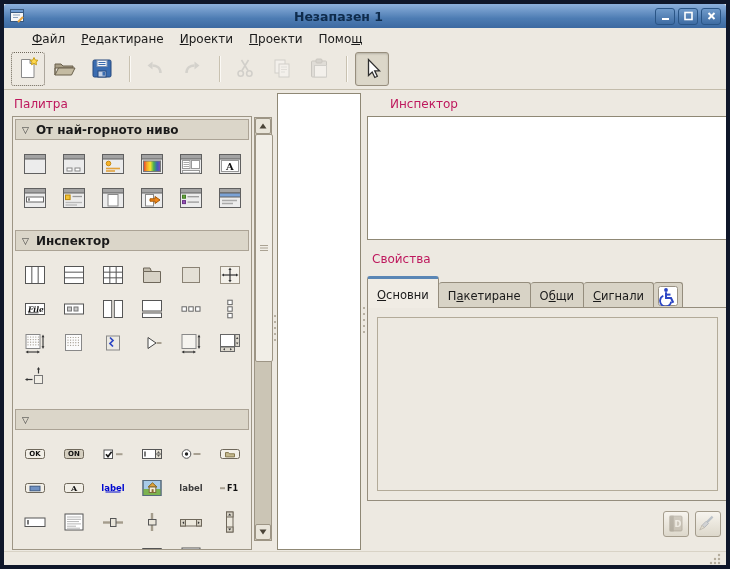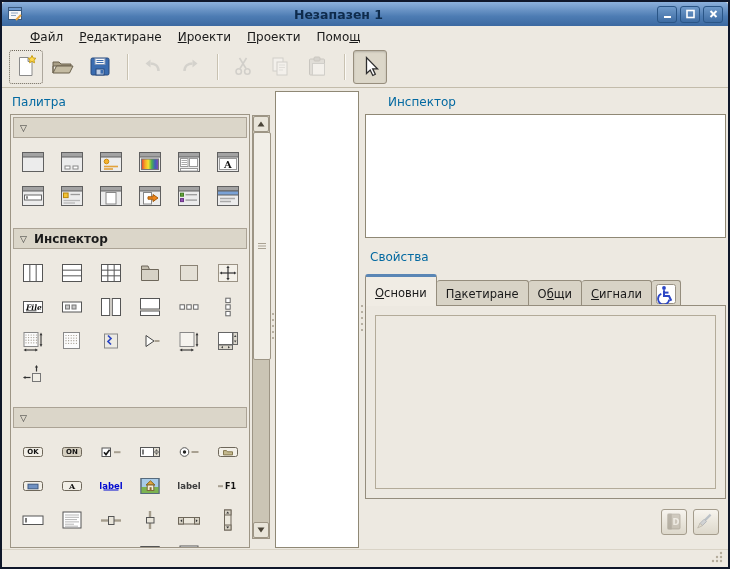--- a/index.html
+++ b/index.html
@@ -1,16 +1,16 @@
 <!DOCTYPE html>
 <html><head>
 <meta charset="utf-8">
 <style>
   html,body{margin:0;padding:0;background:#888;}
-  .win{position:relative;width:730px;height:569px;background:#EDE9E1;border:2px solid #0f172a;
+  .win{position:relative;width:730px;height:569px;background:#EDE9E1;border:4px solid #0f172a;
        box-sizing:border-box;font-family:"DejaVu Sans",sans-serif;font-size:12px;color:#1a1a1a;overflow:hidden}
   
   .titlebar{position:absolute;left:0;top:0;right:0;height:24px;
     background:linear-gradient(#8db1dc,#4d7cb3 60%,#3c69a1);
     border-radius:3px 3px 0 0;display:flex;align-items:center;padding:0 5px;box-sizing:border-box}
   .appicon{width:16px;height:16px;display:flex;align-items:center}
   .title{flex:1;text-align:center;font-weight:bold;font-size:12.5px;color:#0e2b4c}
   .winbtn{width:20px;height:17px;margin-left:3px;border:1px solid #2a5586;border-radius:3px;
     background:linear-gradient(#6f9aca,#3e6ca3);padding:0;display:flex;align-items:center;justify-content:center;cursor:default}
   
@@ -21,21 +21,21 @@
   .toolbar{position:absolute;top:45px;left:0;right:0;height:41px;display:flex;align-items:center;
     padding-left:7px;border-bottom:1px solid #c3bcab;box-sizing:border-box}
   .tbtn{width:34px;height:34px;margin-right:3px;border:1px solid transparent;background:none;border-radius:3px;
     display:flex;align-items:center;justify-content:center;padding:0}
   .tbtn[data-state=focused]{border:1px dotted #6e675a}
   .tbtn[data-state=active]{border:1px solid #978e7d;background:#dcd7c9;box-shadow:inset 0 1px 2px rgba(0,0,0,.18)}
   .tbtn[data-state=disabled] svg{opacity:.35;filter:grayscale(.8)}
   .tbtn[data-kind=sep]{width:0;height:26px;border:none;border-left:1px solid #c9c2b1;border-right:1px solid #fbf9f5;
     margin:0 7px;border-radius:0;pointer-events:none}
   
-  .sideLabel{position:absolute;font-size:12px;color:#0369a1}
+  .sideLabel{position:absolute;font-size:12px;color:#be185d}
   
   .palette-box{position:absolute;left:8px;top:112px;width:240px;height:434px;border:1px solid #9d9585;
     background:#EDE9E1;overflow:hidden;box-sizing:border-box}
   .psec-header{margin:2px 2px 8px 2px;background:#DBD6C9;border:1px solid #aba395;height:21px;
     display:flex;align-items:center;gap:7px;padding:0 6px;font-weight:bold;box-sizing:border-box}
   .psec-header .tri{font-size:9px;color:#333}
   .pgrid{display:grid;grid-template-columns:repeat(6,1fr);grid-auto-rows:34px;margin:0 2px 14px 2px}
   .pcell{display:flex;align-items:center;justify-content:center}
   
   .sbar{position:absolute;left:250px;top:113px;width:18px;height:424px;background:#cbc5b5;
@@ -198,20 +198,21 @@
         <svg width="26" height="26" viewBox="0 0 26 26">
           <polygon points="9.5,3.5 9.5,19.5 13.2,16 15.8,21.5 18.3,20.3 15.7,14.8 20.5,14.8" fill="#fefefe" stroke="#2e2e2e" stroke-width="1.3"></polygon>
         </svg>
       </button>
     </div>
 
   <div class="sideLabel" style="left:10px;top:93px">Палитра</div>
   <div class="palette-box">
     <div class="psec-header">
       <span class="tri">▽</span>
+      <span>От най-горното ниво</span>
     </div>
     <div class="pgrid">
 
     <div class="pcell">
           <span data-icon="window"><svg width="26" height="24" viewBox="0 0 26 24">
               <rect x="2.5" y="2.5" width="21" height="19" fill="#ececec" stroke="#606060"></rect>
               <rect x="2.5" y="2.5" width="21" height="4.5" fill="#a3a3a3" stroke="#606060"></rect>
             </svg></span>
         </div>
         <div class="pcell">

